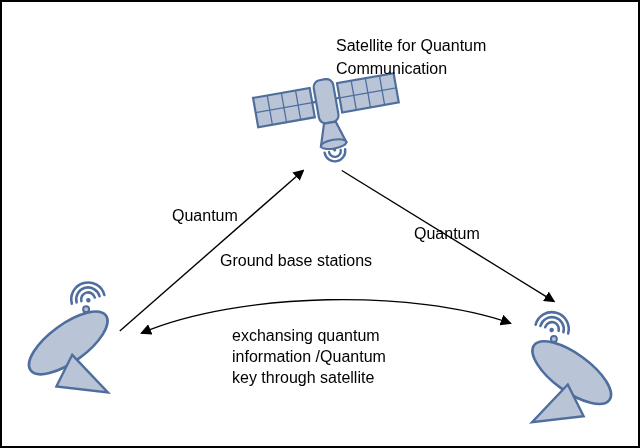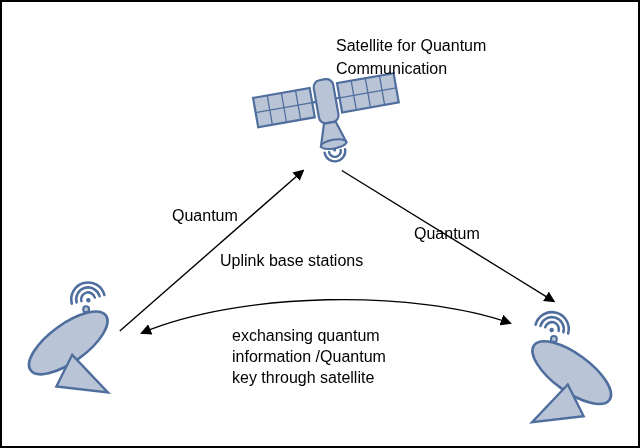--- a/index.html
+++ b/index.html
@@ -97,19 +97,19 @@
     <path d="M 140 334 C 240 292 415 290 512 324" fill="none" stroke="#000" stroke-width="1.4" marker-start="url(#arrow)" marker-end="url(#arrow)"></path>
   </svg>
 
   <div class="label center" style="left:334px;top:32px;width:200px;line-height:23px;">Satellite for Quantum
 Communication</div>
 
   <div class="label" style="left:170px;top:203px;">Quantum</div>
 
   <div class="label" style="left:412px;top:221px;">Quantum</div>
 
-  <div class="label center" style="left:218px;top:248px;width:200px;">Uplink base stations</div>
+  <div class="label center" style="left:218px;top:248px;width:200px;">Ground base stations</div>
 
   <div class="label center" style="left:230px;top:323px;width:184px;line-height:21px;">exchansing quantum
 information /Quantum
 key through satellite</div>
 
 </div>
 
 </body></html>

